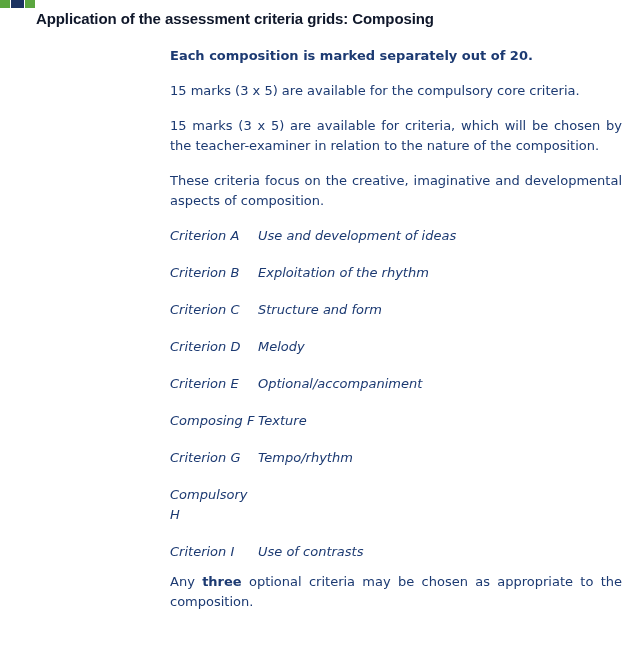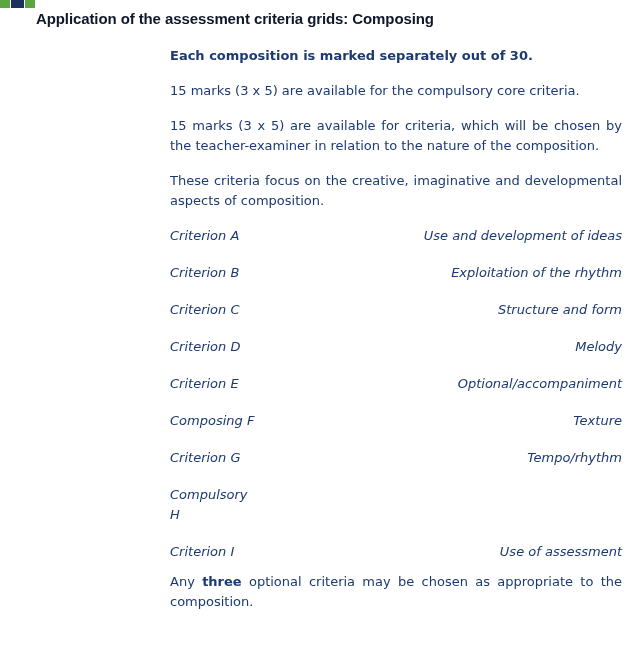--- a/index.html
+++ b/index.html
@@ -38,37 +38,37 @@
   }
   .content p { margin: 0 0 15px 0; text-align: justify; }
   .content p.nojust { text-align: left; }
   .b { font-weight: bold; }
   .crit {
     display: flex;
     margin: 0 0 17px 0;
     font-style: italic;
   }
   .crit .lbl { width: 88px; flex: none; }
-  .crit .desc { flex: 1; text-align: right; }
+  .crit .desc { flex: 1; }
   .closing { margin-top: -7px !important; }
 </style>
 </head>
 <body>
 
 <div class="marker">
   <span class="seg green"></span>
   <span class="seg navy"></span>
   <span class="seg green"></span>
 </div>
 
 <h1 class="page-title">Application of the assessment criteria grids: Composing</h1>
 
 <div class="content">
 
-  <p class="b nojust">Each composition is marked separately out of 30.</p>
+  <p class="b nojust">Each composition is marked separately out of 20.</p>
 
   <p>15 marks (3 x 5) are available for the compulsory core criteria.</p>
 
   <p>15 marks (3 x 5) are available for criteria, which will be chosen by the teacher-examiner in relation to the nature of the composition.</p>
 
 
   <p>These criteria focus on the creative, imaginative and developmental aspects of composition.</p>
 
   <div class="crit">
     <span class="lbl">Criterion A</span>
@@ -98,18 +98,18 @@
   </div>
   <div class="crit">
     <span class="lbl">Criterion G</span>
     <span class="desc">Tempo/rhythm</span>
   </div>
   <div class="crit">
     <span class="lbl">Compulsory H</span>
   </div>
   <div class="crit">
     <span class="lbl">Criterion I</span>
-    <span class="desc">Use of assessment</span>
+    <span class="desc">Use of contrasts</span>
   </div>
 
   <p class="closing"><span>Any </span><span class="b">three</span><span> optional criteria may be chosen as appropriate to the composition.</span></p>
 
 </div>
 
 </body></html>

